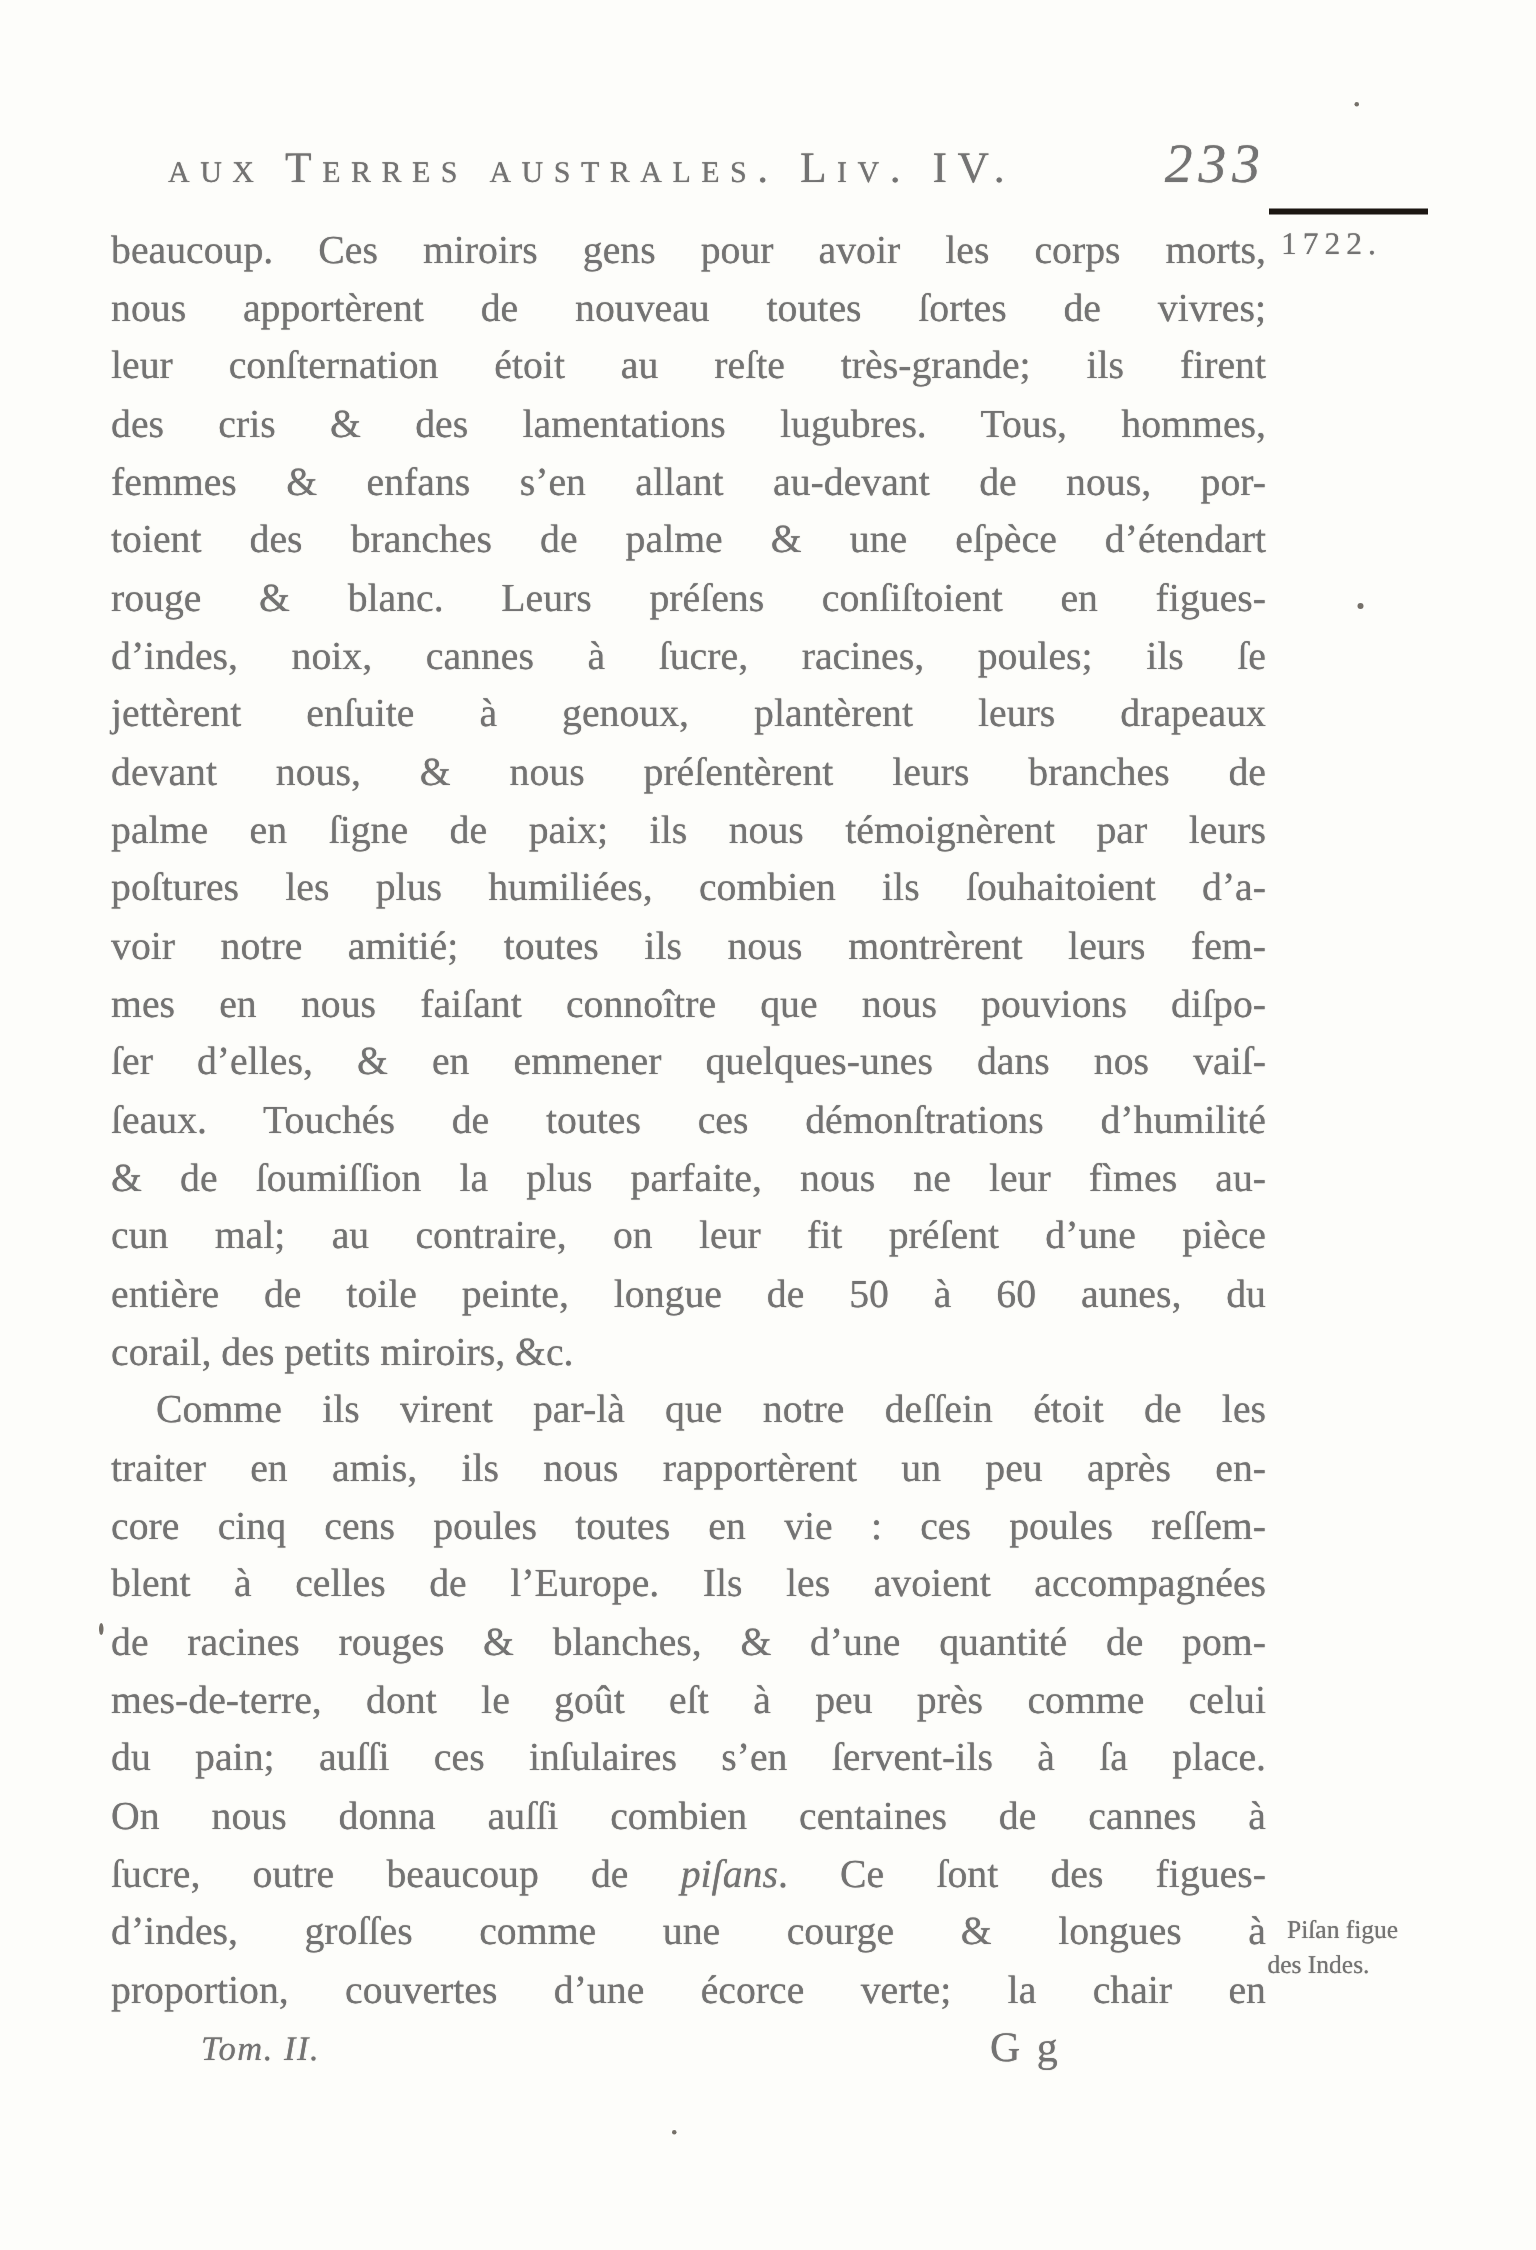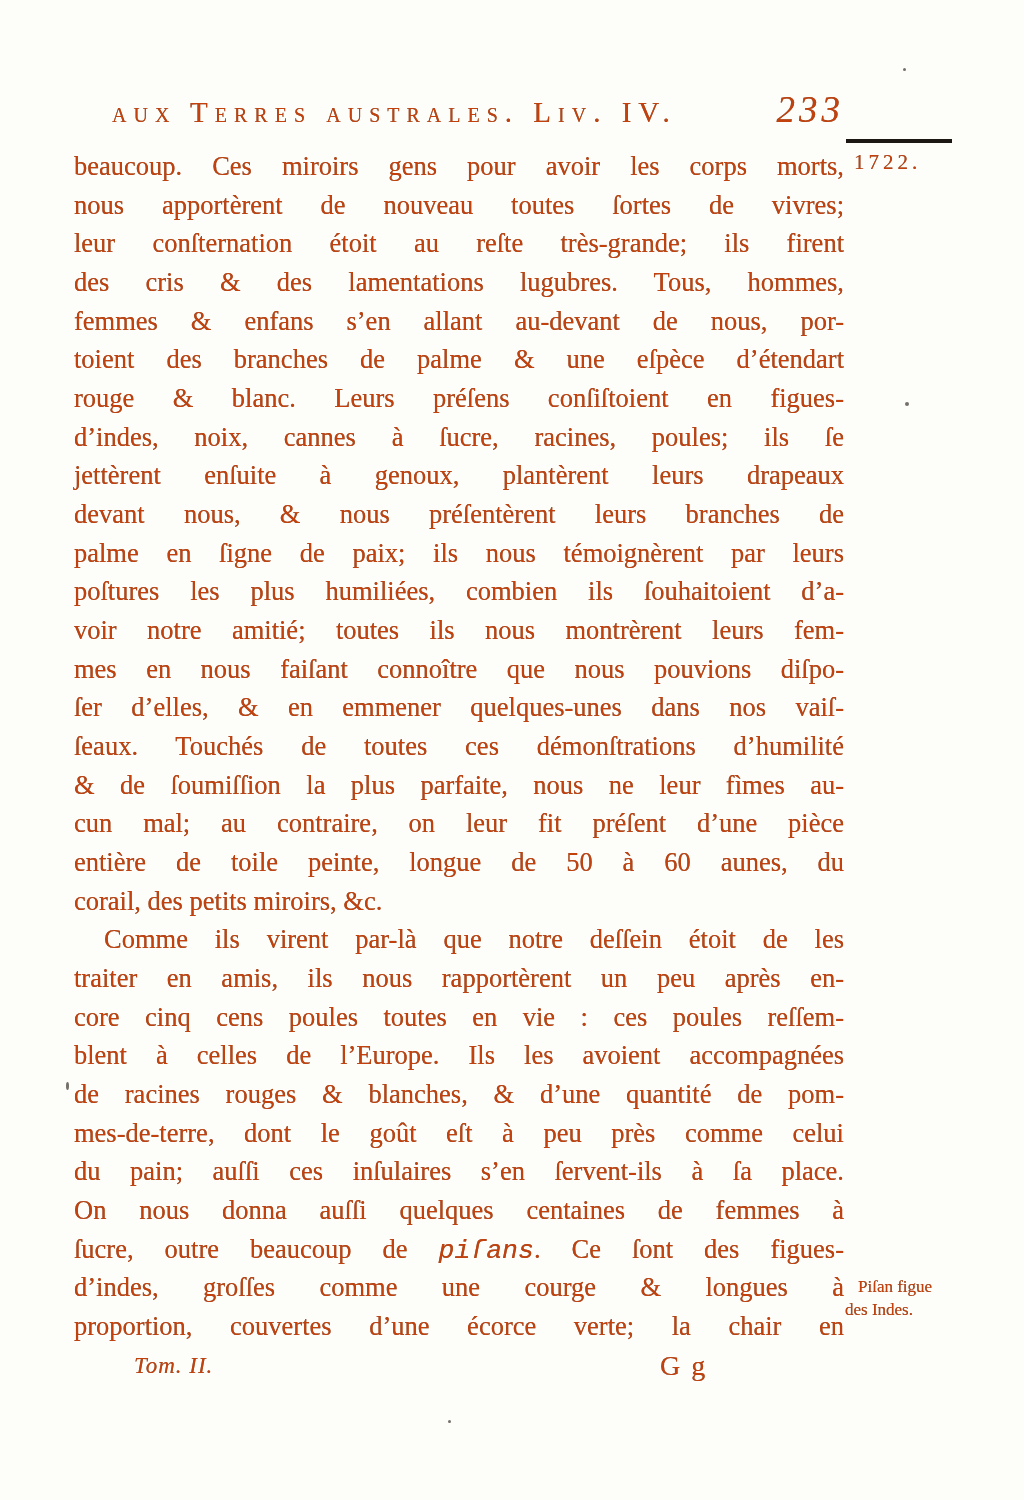--- a/index.html
+++ b/index.html
@@ -1,20 +1,20 @@
 <!DOCTYPE html>
 <html><head>
 <meta charset="utf-8">
 <style>
   html,body{margin:0;padding:0;background:#f4f4f1;}
   .page{
     position:relative;
     width:1024px;height:1500px;
     background:#fdfdfa;
-    color:#c2410c;
+    color:#737373;
     font-family:"Liberation Serif","DejaVu Serif",serif;
     overflow:hidden;
     text-shadow:0 0 .6px rgba(25,18,10,.55);
   }
   
   .running-header{
     position:absolute;top:88px;left:74px;width:770px;
     display:flex;justify-content:space-between;align-items:baseline;
   }
   .header-title{
@@ -29,21 +29,21 @@
   .year-text{font-size:21px;letter-spacing:4px;padding-left:8px;}
   
   .body-block{position:absolute;top:147px;left:74px;width:770px;}
   .line{
     height:38.68px;line-height:38.68px;
     font-size:26.5px;
     text-align:justify;text-align-last:justify;
   }
   .line.para-end{text-align:left;text-align-last:left;}
   .line.indent{text-indent:30px;}
-  .line i{font-style:italic;font-family:Liberation Mono, monospace;}
+  .line i{font-style:italic;}
   
   .side-note{
     position:absolute;left:845px;top:1236px;width:174px;
     font-size:17px;line-height:22.5px;margin-top:40px;
   }
   .side-note .first{padding-left:13px;}
   
   .footer-line{position:absolute;left:74px;top:1346px;width:770px;height:42px;line-height:40px;}
   .volume{position:absolute;left:60px;font-style:italic;font-size:23px;letter-spacing:1px;}
   .signature{position:absolute;left:586px;font-size:28px;letter-spacing:2px;}
@@ -86,21 +86,21 @@
       <div class="line">cun mal; au contraire, on leur fit préſent d’une pièce</div>
       <div class="line">entière de toile peinte, longue de 50 à 60 aunes, du</div>
       <div class="line para-end">corail, des petits miroirs, &amp;c.</div>
       <div class="line indent">Comme ils virent par-là que notre deſſein étoit de les</div>
       <div class="line">traiter en amis, ils nous rapportèrent un peu après en-</div>
       <div class="line">core cinq cens poules toutes en vie : ces poules reſſem-</div>
       <div class="line">blent à celles de l’Europe. Ils les avoient accompagnées</div>
       <div class="line">de racines rouges &amp; blanches, &amp; d’une quantité de pom-</div>
       <div class="line">mes-de-terre, dont le goût eſt à peu près comme celui</div>
       <div class="line">du pain; auſſi ces inſulaires s’en ſervent-ils à ſa place.</div>
-      <div class="line">On nous donna auſſi quelques centaines de femmes à</div>
+      <div class="line">On nous donna auſſi combien centaines de cannes à</div>
       <div class="line">ſucre, outre beaucoup de <i>piſans</i>. Ce ſont des figues-</div>
       <div class="line">d’indes, groſſes comme une courge &amp; longues à</div>
       <div class="line">proportion, couvertes d’une écorce verte; la chair en</div>
     </div>
 
   <div class="side-note">
     <div class="first">Piſan figue</div>
     <div>des Indes.</div>
   </div>
 

